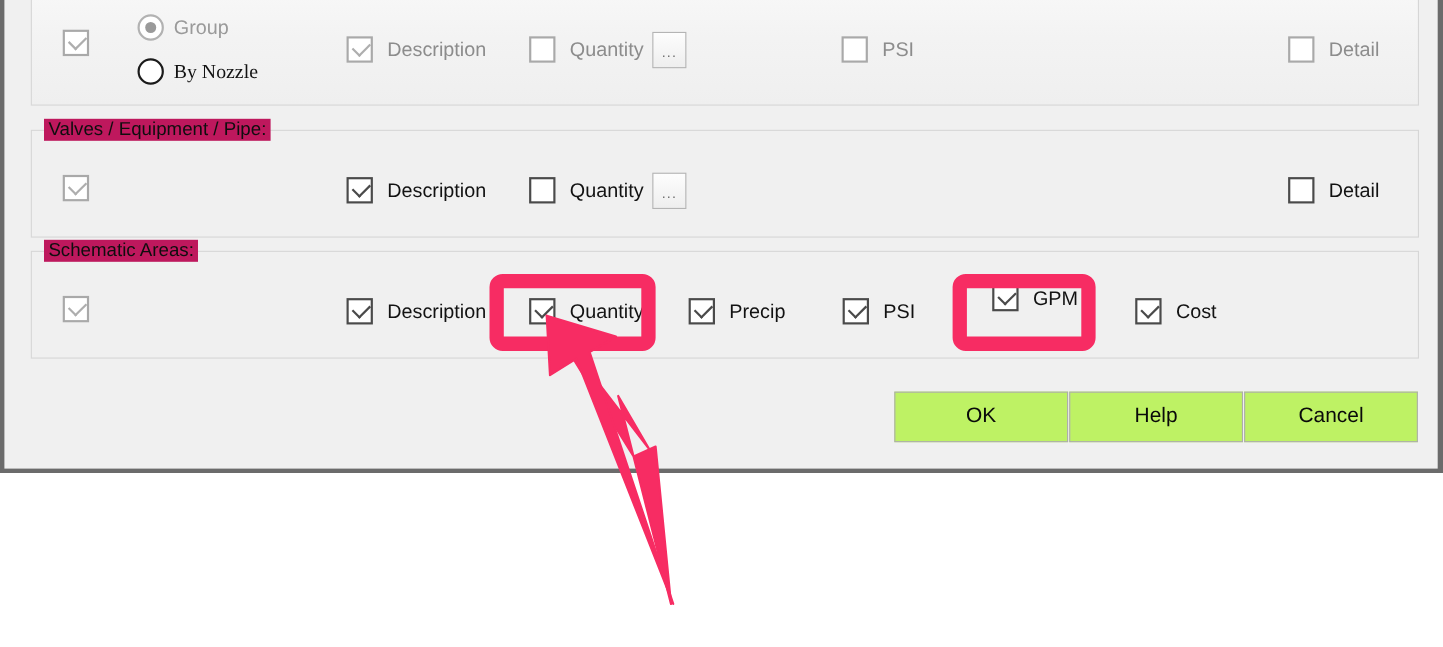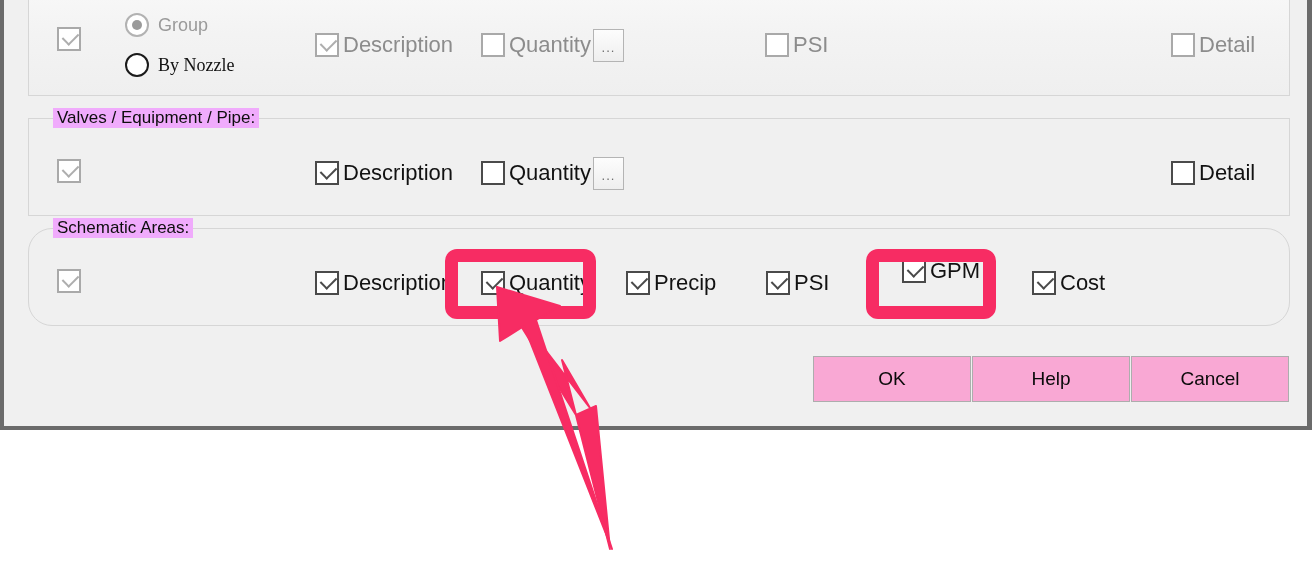--- a/index.html
+++ b/index.html
@@ -35,23 +35,23 @@
     box-sizing: border-box;
     border: 1px solid #d6d6d6;
     background: transparent;
   }
   .groupbox.gradient {
     background: linear-gradient(180deg, #fbfbfb 0%, #f3f3f3 55%, #efefef 100%);
   }
   .group-label {
     position: absolute;
     top: -11px;
-    left: 24px;
+    left: 11px;
     padding: 0 4px;
-    background: #f0abfc;
+    background: #be185d;
     font-size: 17px;
     color: #0e0e0e;
     line-height: 20px;
     white-space: nowrap;
   }
 
   
   .cbrow {
     position: absolute;
     display: flex;
@@ -78,23 +78,23 @@
     height: 8px;
     border-left: 2px solid #4a4a4a;
     border-bottom: 2px solid #4a4a4a;
     transform: rotate(-45deg);
   }
   .cbox.disabled .tick {
     border-left-color: #aeaeae;
     border-bottom-color: #aeaeae;
   }
   .cb-label {
-    font-size: 22px;
+    font-size: 18px;
     color: #121212;
-    margin-left: 4px;
+    margin-left: 13px;
     line-height: 22px;
   }
   .cb-label.muted { color: #8c8c8c; }
 
   
   .radiorow {
     position: absolute;
     display: flex;
     align-items: center;
     white-space: nowrap;
@@ -144,21 +144,21 @@
     letter-spacing: 1px;
   }
 
   
   .dlg-btn {
     position: absolute;
     box-sizing: border-box;
     width: 158px;
     height: 46px;
     border: 1px solid #adadad;
-    background: #f9a8d4;
+    background: #bef264;
     font-family: "Liberation Sans", sans-serif;
     font-size: 19px;
     color: #0a0a0a;
     display: flex;
     align-items: center;
     justify-content: center;
     padding: 0;
   }
 
   
@@ -253,21 +253,21 @@
     </div>
 
     <div class="ellipsis-btn" style="left:564px; top:38px;">...</div>
 
     <div class="cbrow" style="left:1142px; top:42px;">
       <span class="cbox unchecked"></span>
       <span class="cb-label">Detail</span>
     </div>
   </div>
 
-  <div class="groupbox" style="left:24px; top:228px; width:1262px; height:98px;border-radius:24px;">
+  <div class="groupbox" style="left:24px; top:228px; width:1262px; height:98px;">
 
     <span class="group-label">Schematic Areas:</span>
 
     <div class="cbrow" style="left:28px; top:40px;">
       <span class="cbox disabled">
           <span class="tick"></span>
         </span>
     </div>
 
     <div class="cbrow" style="left:286px; top:42px;">

